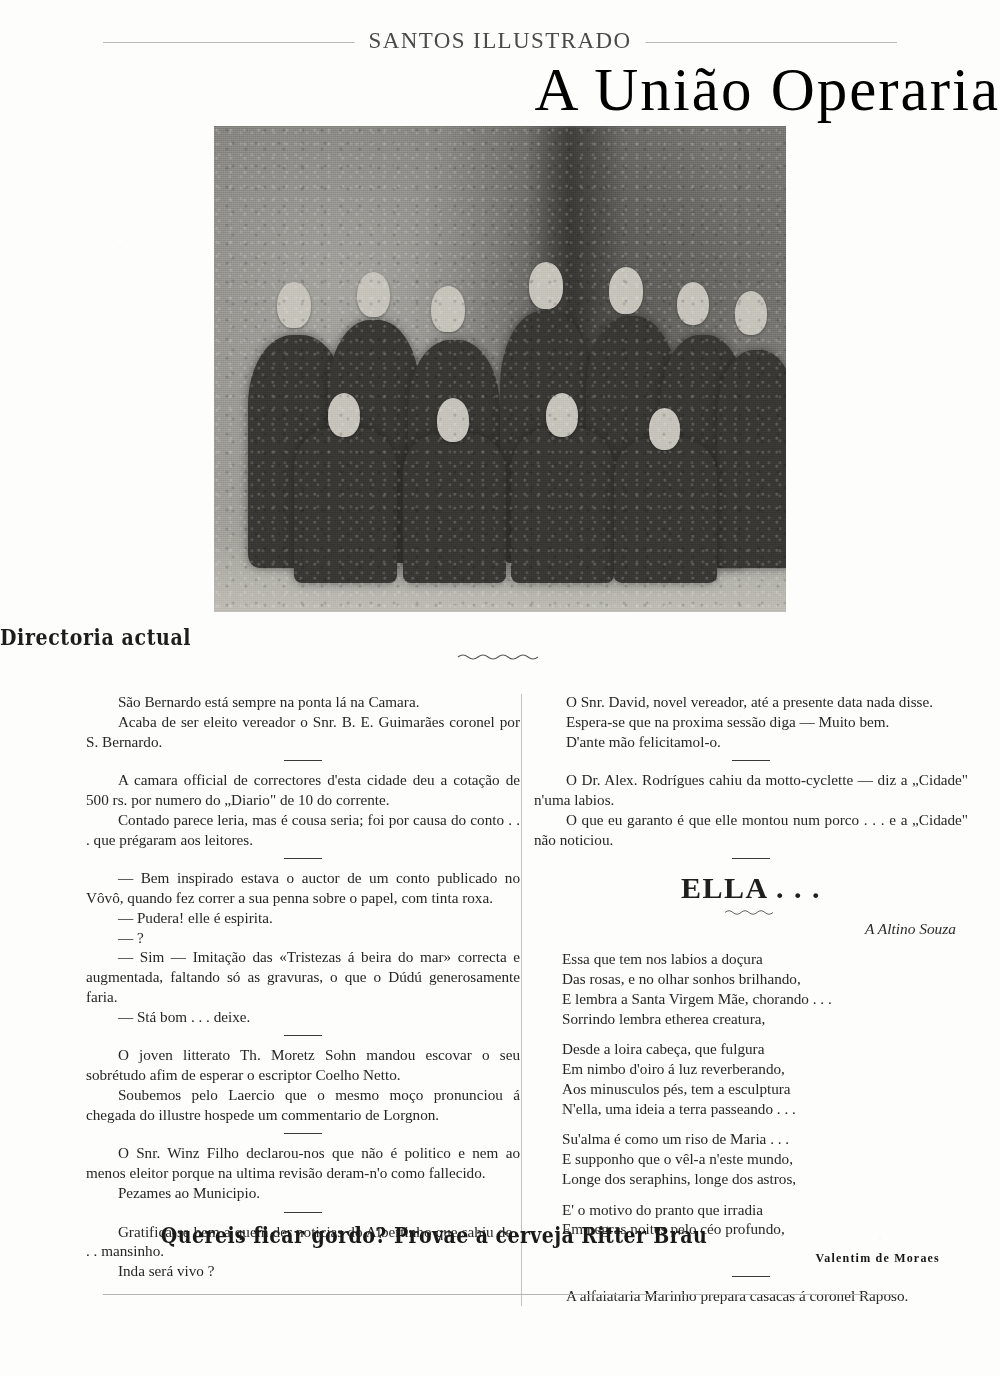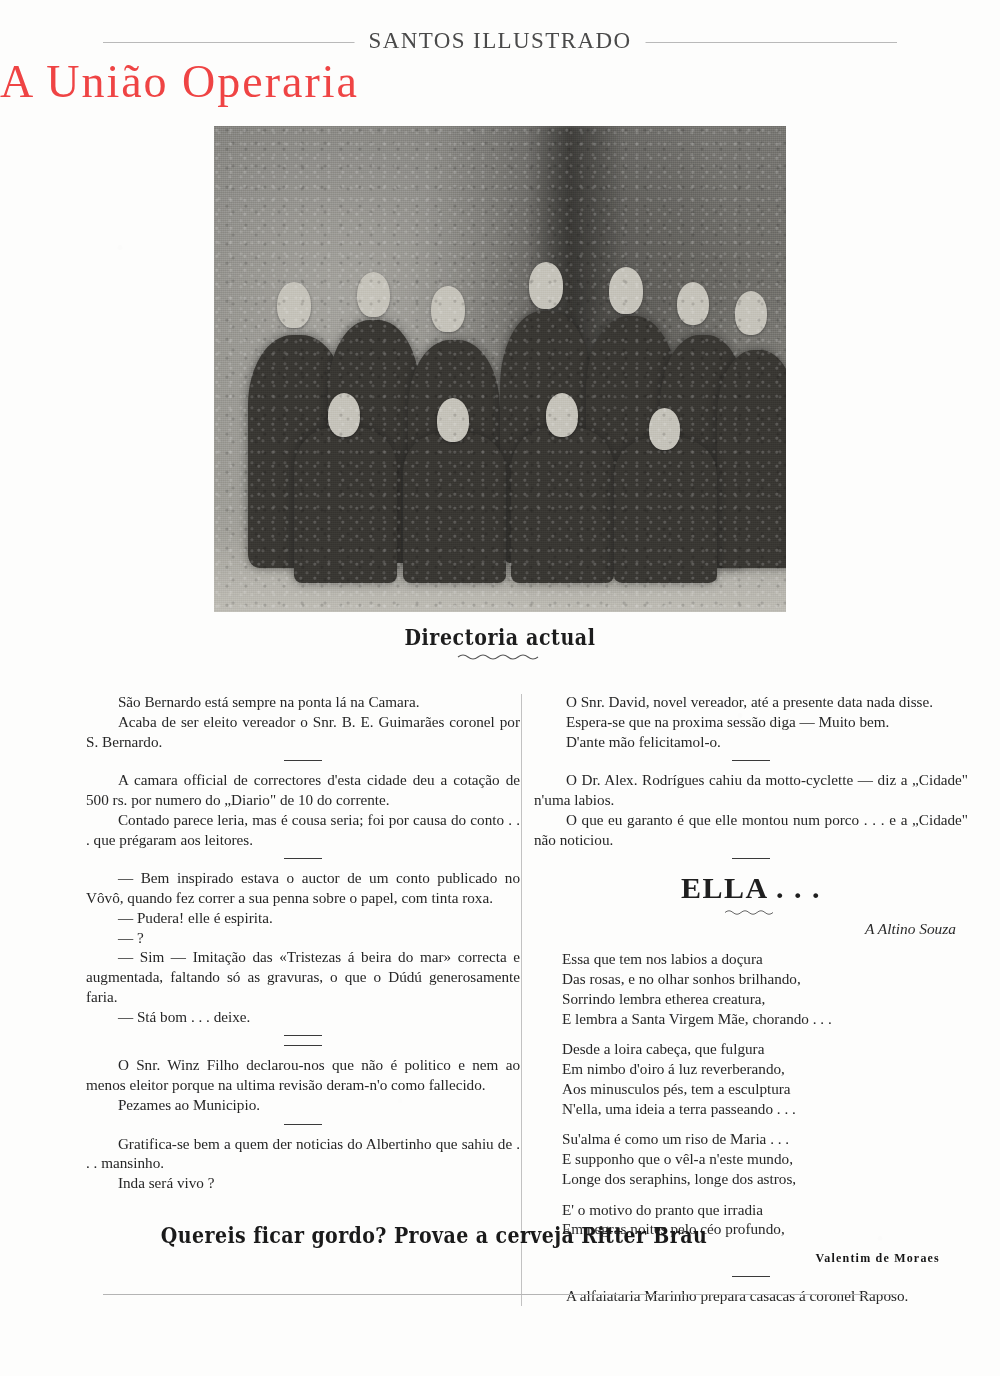--- a/index.html
+++ b/index.html
@@ -62,26 +62,26 @@
     letter-spacing: 1.4px;
     color: #4a4a4a;
     white-space: nowrap;
   }
 
   .page-title {
     position: absolute;
     top: 55px;
     left: 0;
     width: 1000px;
-    text-align: left;
+    text-align: right;
     font-family: "Liberation Serif", serif;
-    font-size: 46px;
+    font-size: 61px;
     font-weight: 400;
     letter-spacing: 2px;
-    color: #ef4444;
+    color: #000000;
   }
 
   
   .photo-frame {
     position: absolute;
     left: 214px;
     top: 126px;
     width: 572px;
     height: 486px;
     background: #8e8d89;
@@ -143,21 +143,21 @@
       radial-gradient(circle at 83% 74%, rgba(0,0,0,.35) 0 1px, transparent 2px);
     background-size: 14px 14px, 19px 19px, 11px 11px, 23px 23px;
   }
 
   
   .caption {
     position: absolute;
     top: 626px;
     left: 0;
     width: 1000px;
-    text-align: center;
+    text-align: left;
   }
   .caption-text {
     font-family: "DejaVu Serif", serif;
     font-weight: 700;
     font-size: 19px;
     letter-spacing: .6px;
     color: #1d1d1d;
     transform: scaleY(1.15);
     display: inline-block;
   }
@@ -344,20 +344,24 @@
         </div>
         <div class="item-sep"></div>
         <div>
           <p>— Bem inspirado estava o auctor de um conto publicado no Vôvô, quando fez correr a sua penna sobre o papel, com tinta roxa.</p>
           <p>— Pudera! elle é espirita.</p>
           <p>— ?</p>
           <p>— Sim — Imitação das «Tristezas á beira do mar» correcta e augmentada, faltando só as gravuras, o que o Dúdú generosamente faria.</p>
           <p>— Stá bom . . . deixe.</p>
         </div>
         <div class="item-sep"></div>
+        <div>
+          <p>O joven litterato Th. Moretz Sohn mandou escovar o seu sobrétudo afim de esperar o escriptor Coelho Netto.</p>
+          <p>Soubemos pelo Laercio que o mesmo moço pronunciou á chegada do illustre hospede um commentario de Lorgnon.</p>
+        </div>
         <div class="item-sep"></div>
         <div>
           <p>O Snr. Winz Filho declarou-nos que não é politico e nem ao menos eleitor porque na ultima revisão deram-n'o como fallecido.</p>
           <p>Pezames ao Municipio.</p>
         </div>
         <div class="item-sep"></div>
         <div>
           <p>Gratifica-se bem a quem der noticias do Albertinho que sahiu de . . . mansinho.</p>
           <p>Inda será vivo ?</p>
         </div>
@@ -373,21 +377,21 @@
           <p>O Dr. Alex. Rodrígues cahiu da motto-cyclette — diz a „Cidade" n'uma labios.</p>
           <p>O que eu garanto é que elle montou num porco . . . e a „Cidade" não noticiou.</p>
         </div>
         <div class="item-sep"></div>
         <div>
           <div class="poem-title">ELLA . . .</div>
           <svg class="poem-squiggle" viewBox="0 0 54 6">
             <path d="M1 3.5 q4 -3.5 8 0 t8 0 t8 0 t8 0 t8 0 t8 0" fill="none" stroke="currentColor" stroke-width="1"></path>
           </svg>
           <div class="dedication">A Altino Souza</div>
-          <div class="stanza"><span class="line">Essa que tem nos labios a doçura</span><span class="line">Das rosas, e no olhar sonhos brilhando,</span><span class="line">Sorrindo lembra etherea creatura,</span><span class="line">E lembra a Santa Virgem Mãe, chorando . . .</span></div>
+          <div class="stanza"><span class="line">Essa que tem nos labios a doçura</span><span class="line">Das rosas, e no olhar sonhos brilhando,</span><span class="line">E lembra a Santa Virgem Mãe, chorando . . .</span><span class="line">Sorrindo lembra etherea creatura,</span></div>
           <div class="stanza"><span class="line">Desde a loira cabeça, que fulgura</span><span class="line">Em nimbo d'oiro á luz reverberando,</span><span class="line">Aos minusculos pés, tem a esculptura</span><span class="line">N'ella, uma ideia a terra passeando . . .</span></div>
           <div class="stanza"><span class="line">Su'alma é como um riso de Maria . . .</span><span class="line">E supponho que o vêl-a n'este mundo,</span><span class="line">Longe dos seraphins, longe dos astros,</span></div>
           <div class="stanza"><span class="line">E' o motivo do pranto que irradia</span><span class="line">Em negras noites pelo céo profundo,</span></div>
           <div class="signature">Valentim de Moraes</div>
         </div>
         <div class="item-sep"></div>
         <div>
           <p>A alfaiataria Marinho prepara casacas á coronel Raposo.</p>
         </div>
       </div>

